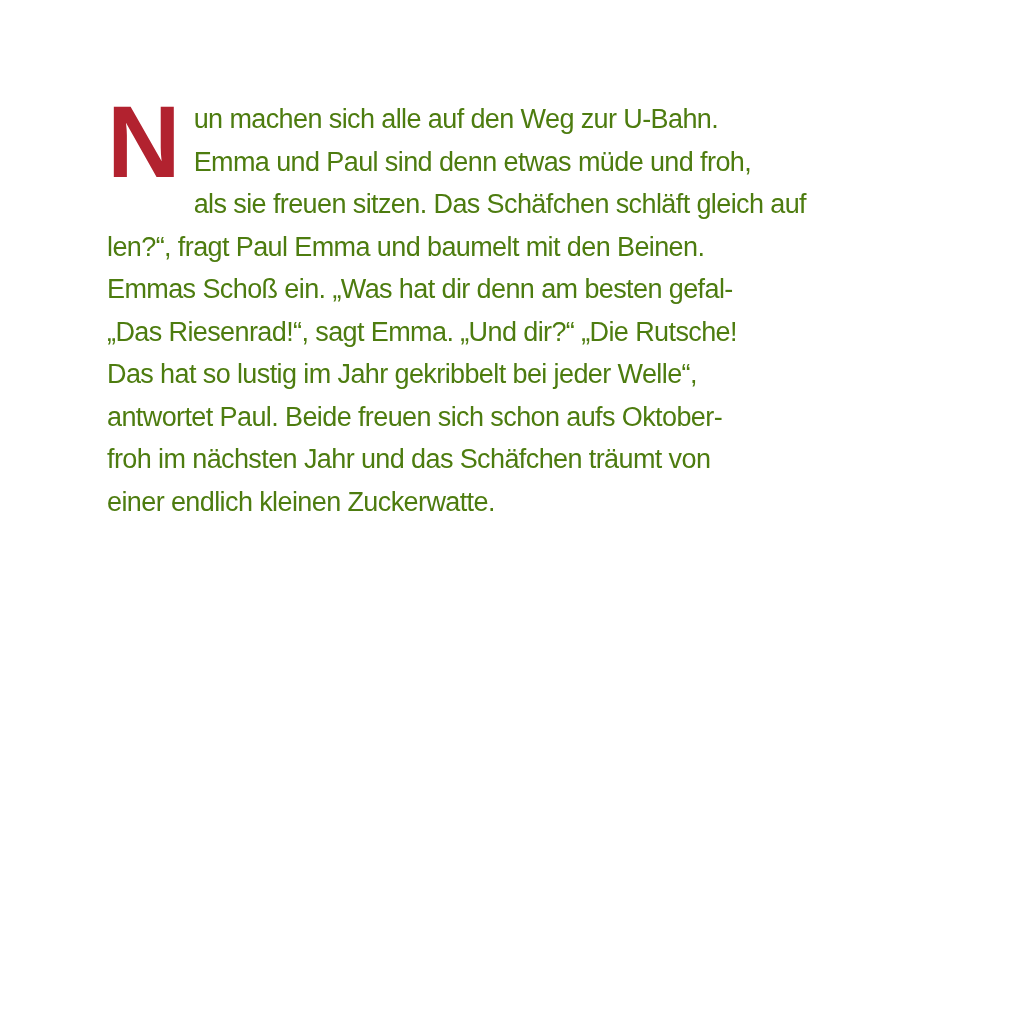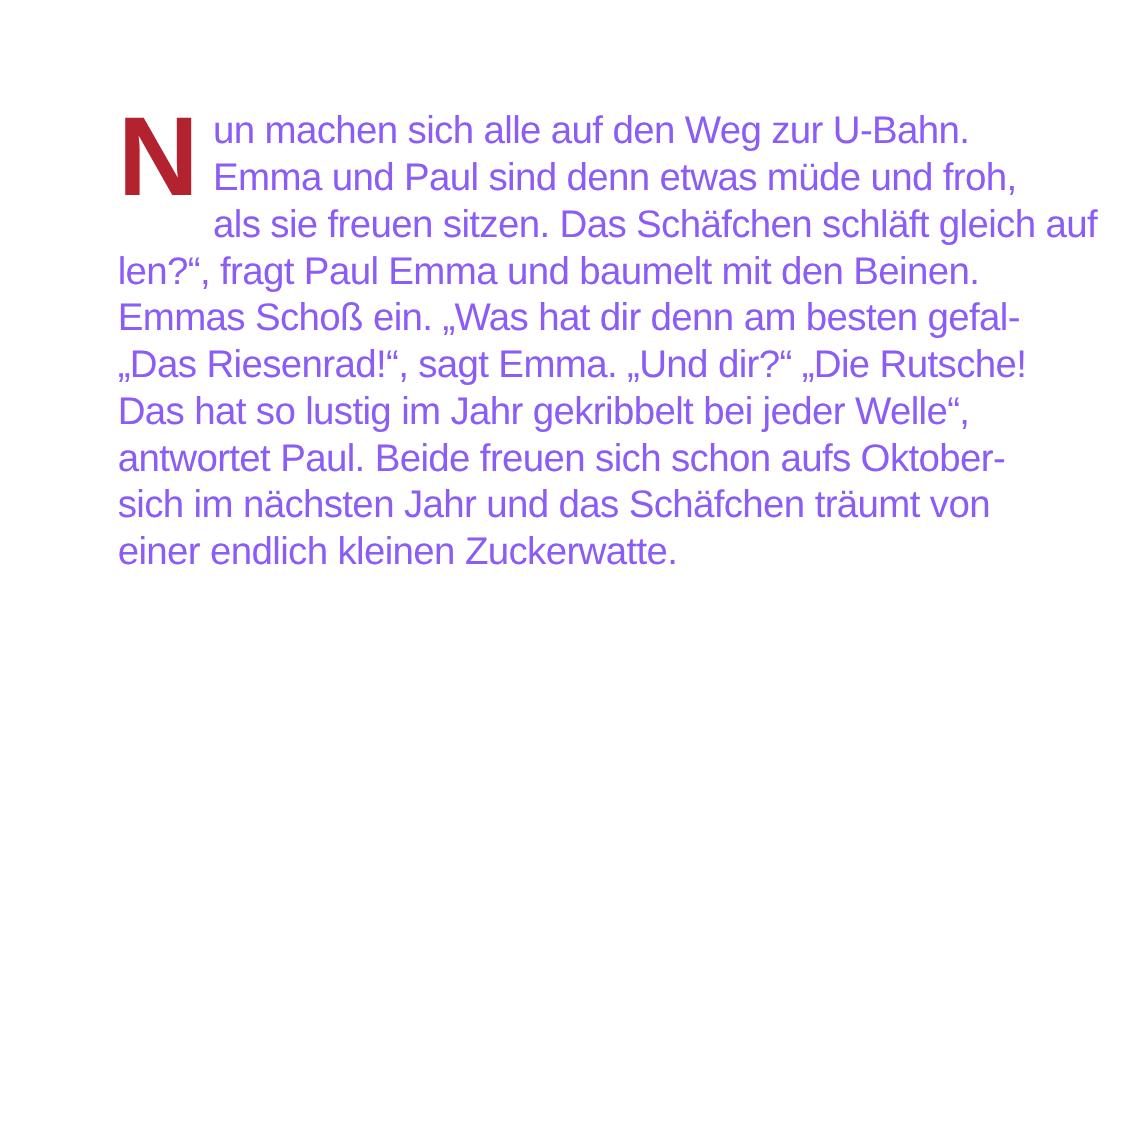--- a/index.html
+++ b/index.html
@@ -30,38 +30,38 @@
     color: #b2222f;
     font-weight: bold;
     font-size: 102px;
     line-height: 79px;
     height: 84px;
     padding-top: 5px;
     margin-right: 13px;
     letter-spacing: 0;
   }
   .text-line {
-    color: #8b5cf6;
-    font-size: 35px;
+    color: #4d7c0f;
+    font-size: 27px;
     line-height: 42.5px;
     letter-spacing: -0.6px;
     white-space: nowrap;
     font-stretch: condensed;
   }
 </style>
 </head>
 <body>
 
 <div class="page">
   <article class="story-block">
     <span class="dropcap">N</span>
     <div class="text-line">un machen sich alle auf den Weg zur U-Bahn.</div>
     <div class="text-line">Emma und Paul sind denn etwas müde und froh,</div>
     <div class="text-line">als sie freuen sitzen. Das Schäfchen schläft gleich auf</div>
     <div class="text-line">len?“, fragt Paul Emma und baumelt mit den Beinen.</div>
     <div class="text-line">Emmas Schoß ein. „Was hat dir denn am besten gefal-</div>
     <div class="text-line">„Das Riesenrad!“, sagt Emma. „Und dir?“ „Die Rutsche!</div>
     <div class="text-line">Das hat so lustig im Jahr gekribbelt bei jeder Welle“,</div>
     <div class="text-line">antwortet Paul. Beide freuen sich schon aufs Oktober-</div>
-    <div class="text-line">sich im nächsten Jahr und das Schäfchen träumt von</div>
+    <div class="text-line">froh im nächsten Jahr und das Schäfchen träumt von</div>
     <div class="text-line">einer endlich kleinen Zuckerwatte.</div>
   </article>
 </div>
 
 </body></html>

